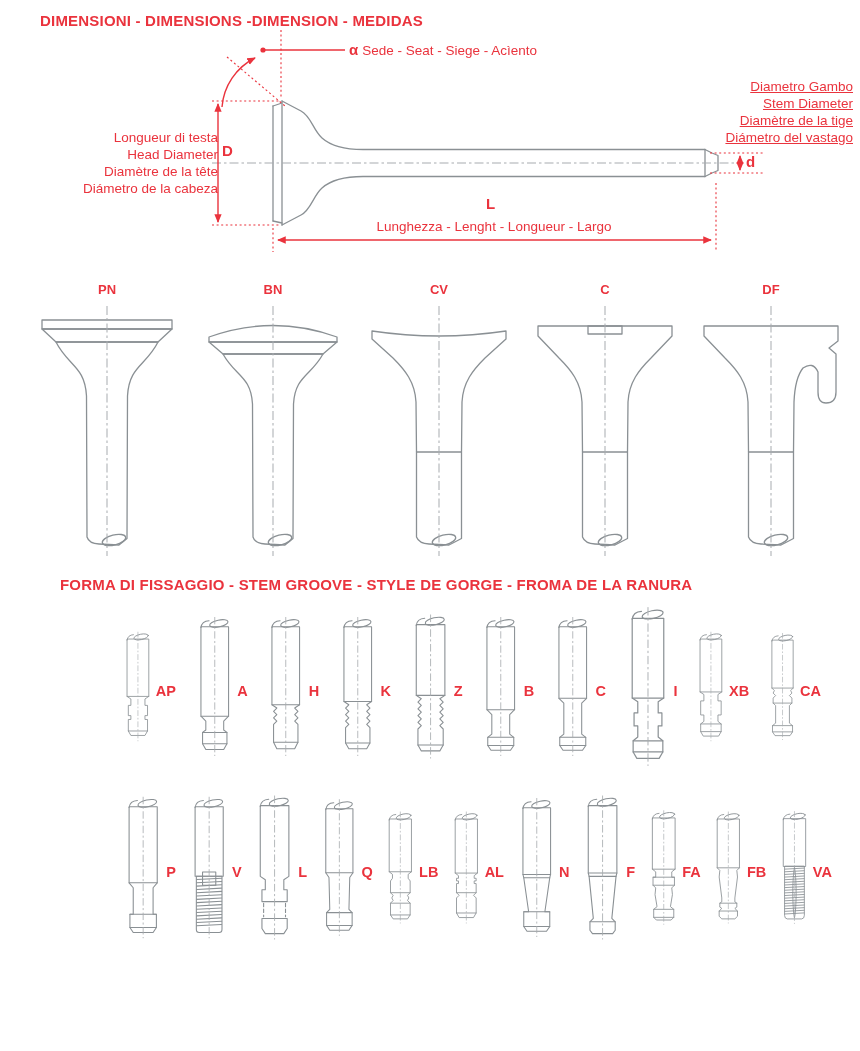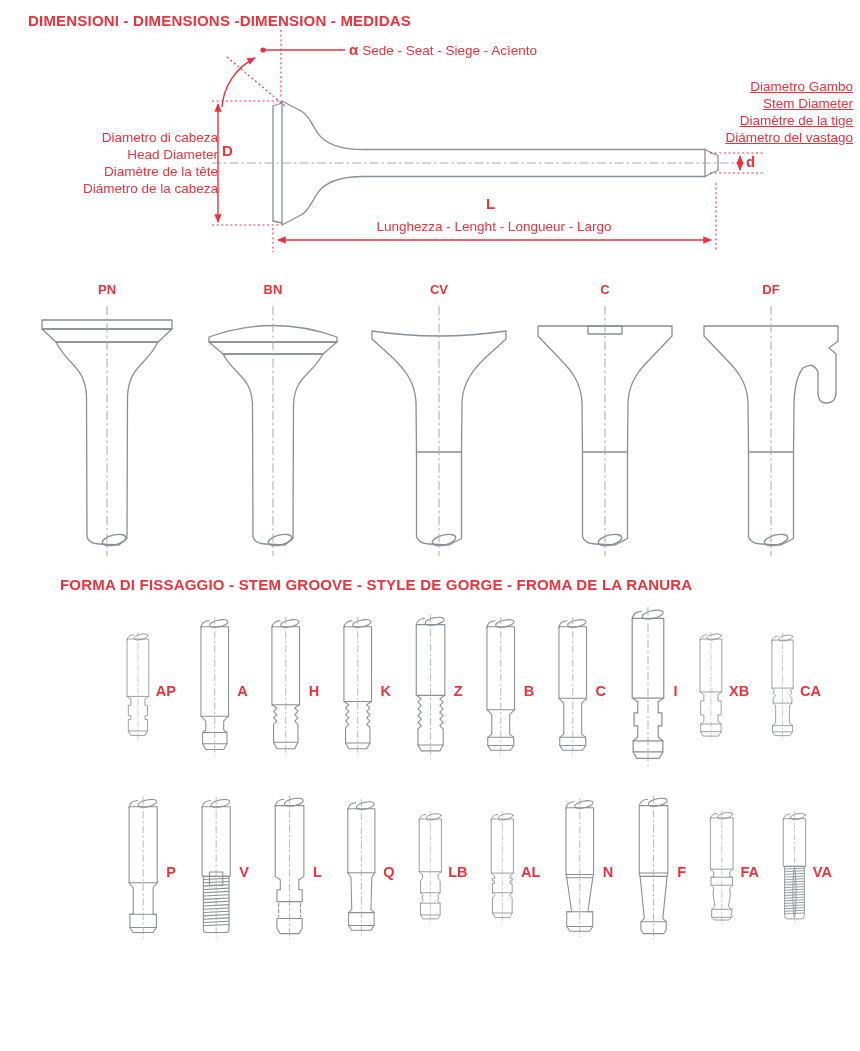--- a/index.html
+++ b/index.html
@@ -1,21 +1,21 @@
 <!DOCTYPE html>
 <html><head>
 <meta charset="utf-8">
 <style>
   :root{ --red:#ea333d; --line:#8a9094; --cl:#a7abaf; }
   html,body{margin:0;padding:0;}
   body{width:860px;height:1051px;background:#fff;font-family:"Liberation Sans",sans-serif;overflow:hidden;}
   .sec-title{color:var(--red);font-weight:bold;font-size:15px;letter-spacing:.2px;}
   
   #s1{position:relative;height:272px;}
-  #s1 .sec-title{position:absolute;left:28px;top:12px;}
+  #s1 .sec-title{position:absolute;left:40px;top:12px;}
   #dim-svg{position:absolute;left:0;top:0;}
   .dimlabel{position:absolute;color:var(--red);font-size:13.5px;line-height:17px;white-space:nowrap;}
   .dimbold{position:absolute;color:var(--red);font-weight:bold;font-size:15px;}
   .alpha-inline{font-weight:bold;font-size:15px;margin-right:4px;}
   
   .draw path,.draw line,.draw rect,.draw ellipse,.draw circle{stroke:var(--line);stroke-width:1.3;fill:none;stroke-linejoin:round;stroke-linecap:round;}
   .fillw{fill:#fff;}
   .hatchfill{fill:url(#hatchS);}
   .cl{stroke:var(--cl);stroke-width:1;stroke-dasharray:9 3 2.5 3;fill:none;}
   .rdot{stroke:var(--red);stroke-width:1.1;stroke-dasharray:2 2.6;fill:none;}
@@ -93,21 +93,21 @@
   </div>
 
   <div class="dimlabel" style="right:7px;top:78px;text-align:right;text-decoration:underline;">
     <div>Diametro Gambo</div>
     <div>Stem Diameter</div>
     <div>Diamètre de la tige</div>
     <div>Diámetro del vastago</div>
   </div>
 
   <div class="dimlabel" style="right:642px;top:129px;text-align:right;">
-    <div>Diametro di cabeza</div>
+    <div>Longueur di testa</div>
     <div>Head Diameter</div>
     <div>Diamètre de la tête</div>
     <div>Diámetro de la cabeza</div>
   </div>
 
   <div class="dimbold" style="left:222px;top:142px;">D</div>
   <div class="dimbold" style="left:746px;top:153px;">d</div>
   <div class="dimbold" style="left:486px;top:195px;">L</div>
   <div class="dimlabel" style="left:272px;top:218px;width:444px;text-align:center;">Lunghezza - Lenght - Longueur - Largo</div>
 </div>
@@ -460,20 +460,34 @@
             <line x1="12" y1="102" x2="44" y2="102"></line>
             <line x1="12" y1="114" x2="44" y2="114"></line>
             <line x1="13" y1="150" x2="43" y2="150"></line>
             <line x1="13" y1="162" x2="43" y2="162"></line>
             <path d="M11,15 Q12,7 21,6.5"></path>
             <ellipse cx="33" cy="10" rx="11.5" ry="4.2" transform="rotate(-12 33 10)" class="hatchfill"></ellipse>
           </g>
           <line x1="28" y1="2" x2="28" y2="173" class="cl"></line>
         </svg>
         <div class="stem-label">FA</div>
+      </div>
+      <div class="stem-fig">
+        <svg viewBox="0 0 56 175" width="56" height="175">
+          <g class="draw">
+            <path d="M11,14 L11,88 L15,92 L14,102 L18,134 L18,140 L15,142 L15,148 L18,150 L14,154 L14,162 L18,166 L38,166 L42,162 L42,154 L38,150 L41,148 L41,142 L38,140 L38,134 L42,102 L41,92 L45,88 L45,14 Z" class="fillw"></path>
+            <line x1="11" y1="88" x2="45" y2="88"></line>
+            <line x1="15" y1="142" x2="41" y2="142"></line>
+            <line x1="14" y1="154" x2="42" y2="154"></line>
+            <path d="M11,15 Q12,7 21,6.5"></path>
+            <ellipse cx="33" cy="10" rx="11.5" ry="4.2" transform="rotate(-12 33 10)" class="hatchfill"></ellipse>
+          </g>
+          <line x1="28" y1="2" x2="28" y2="173" class="cl"></line>
+        </svg>
+        <div class="stem-label">FB</div>
       </div>
       <div class="stem-fig">
         <svg viewBox="0 0 56 175" width="56" height="175">
           <g class="draw">
             <path d="M11,14 L11,86 L45,86 L45,14 Z" class="fillw"></path>
             <path d="M13,86 L13,160 Q13,165 17,165.5 L39,165.5 Q43,165 43,160 L43,86 Z" class="fillw"></path>
             <line x1="13.5" y1="90" x2="42.5" y2="88.4"></line>
             <line x1="13.5" y1="94" x2="42.5" y2="92.4"></line>
             <line x1="13.5" y1="98" x2="42.5" y2="96.4"></line>
             <line x1="13.5" y1="102" x2="42.5" y2="100.4"></line>

